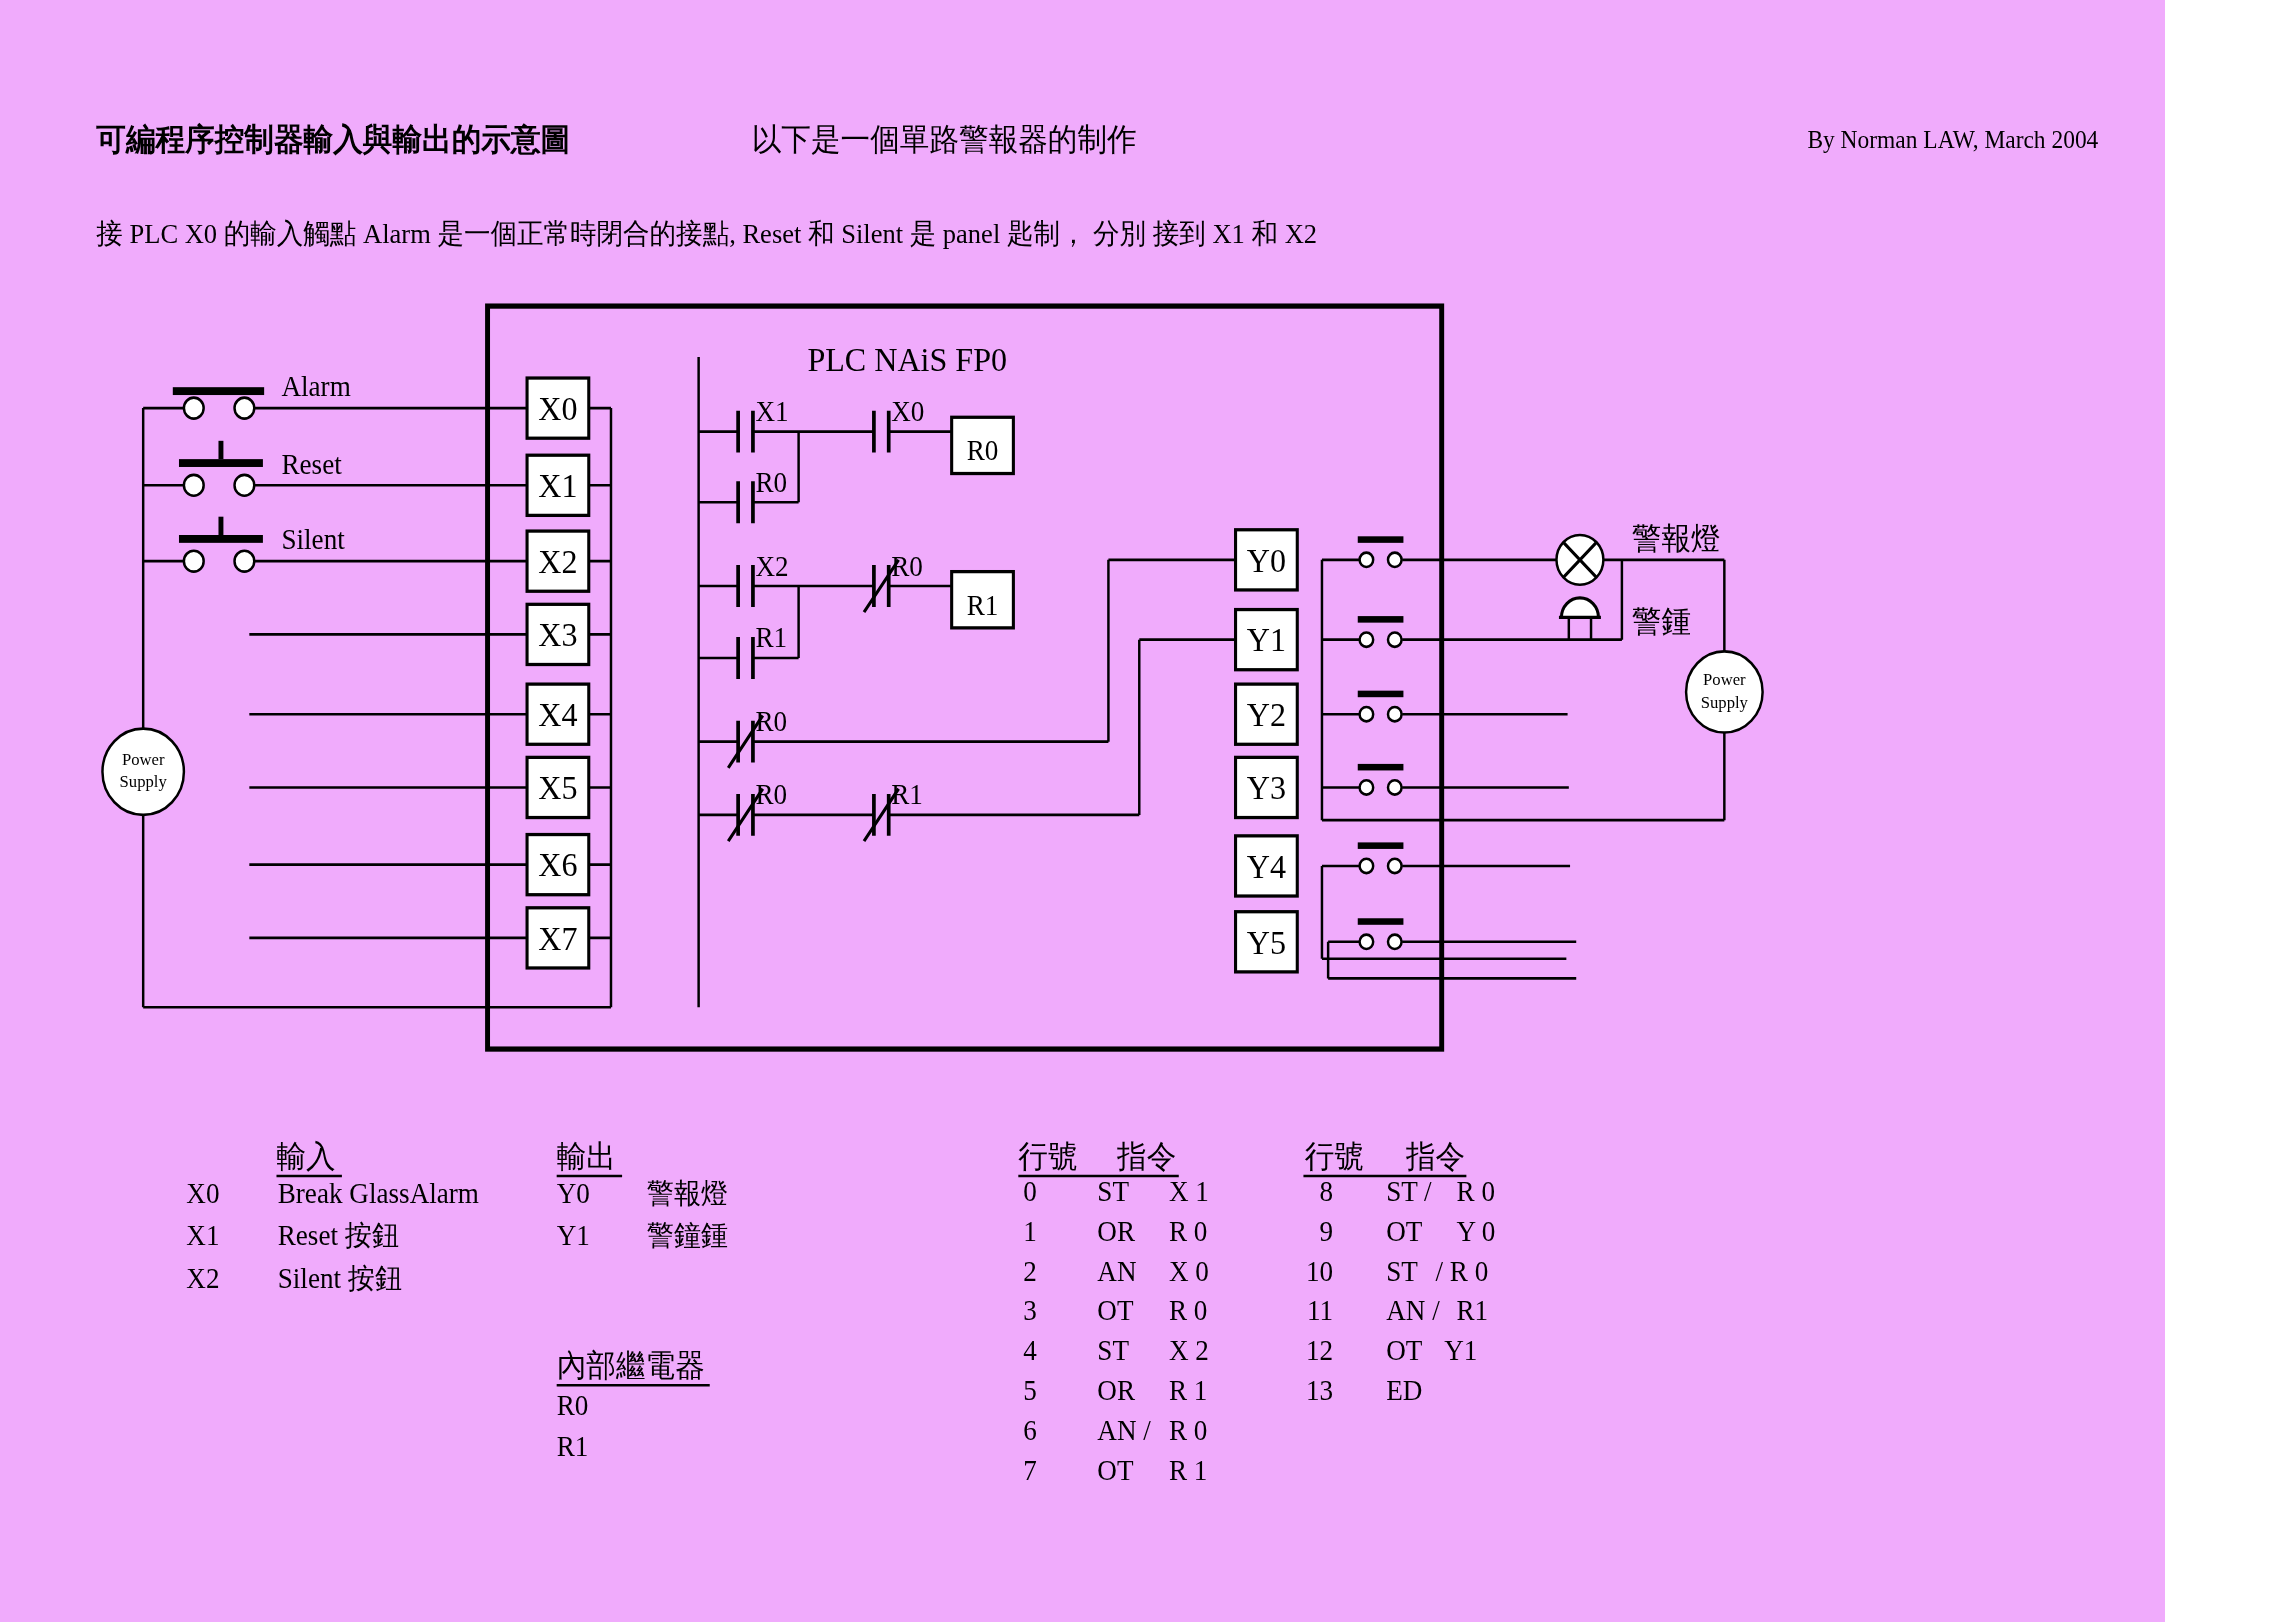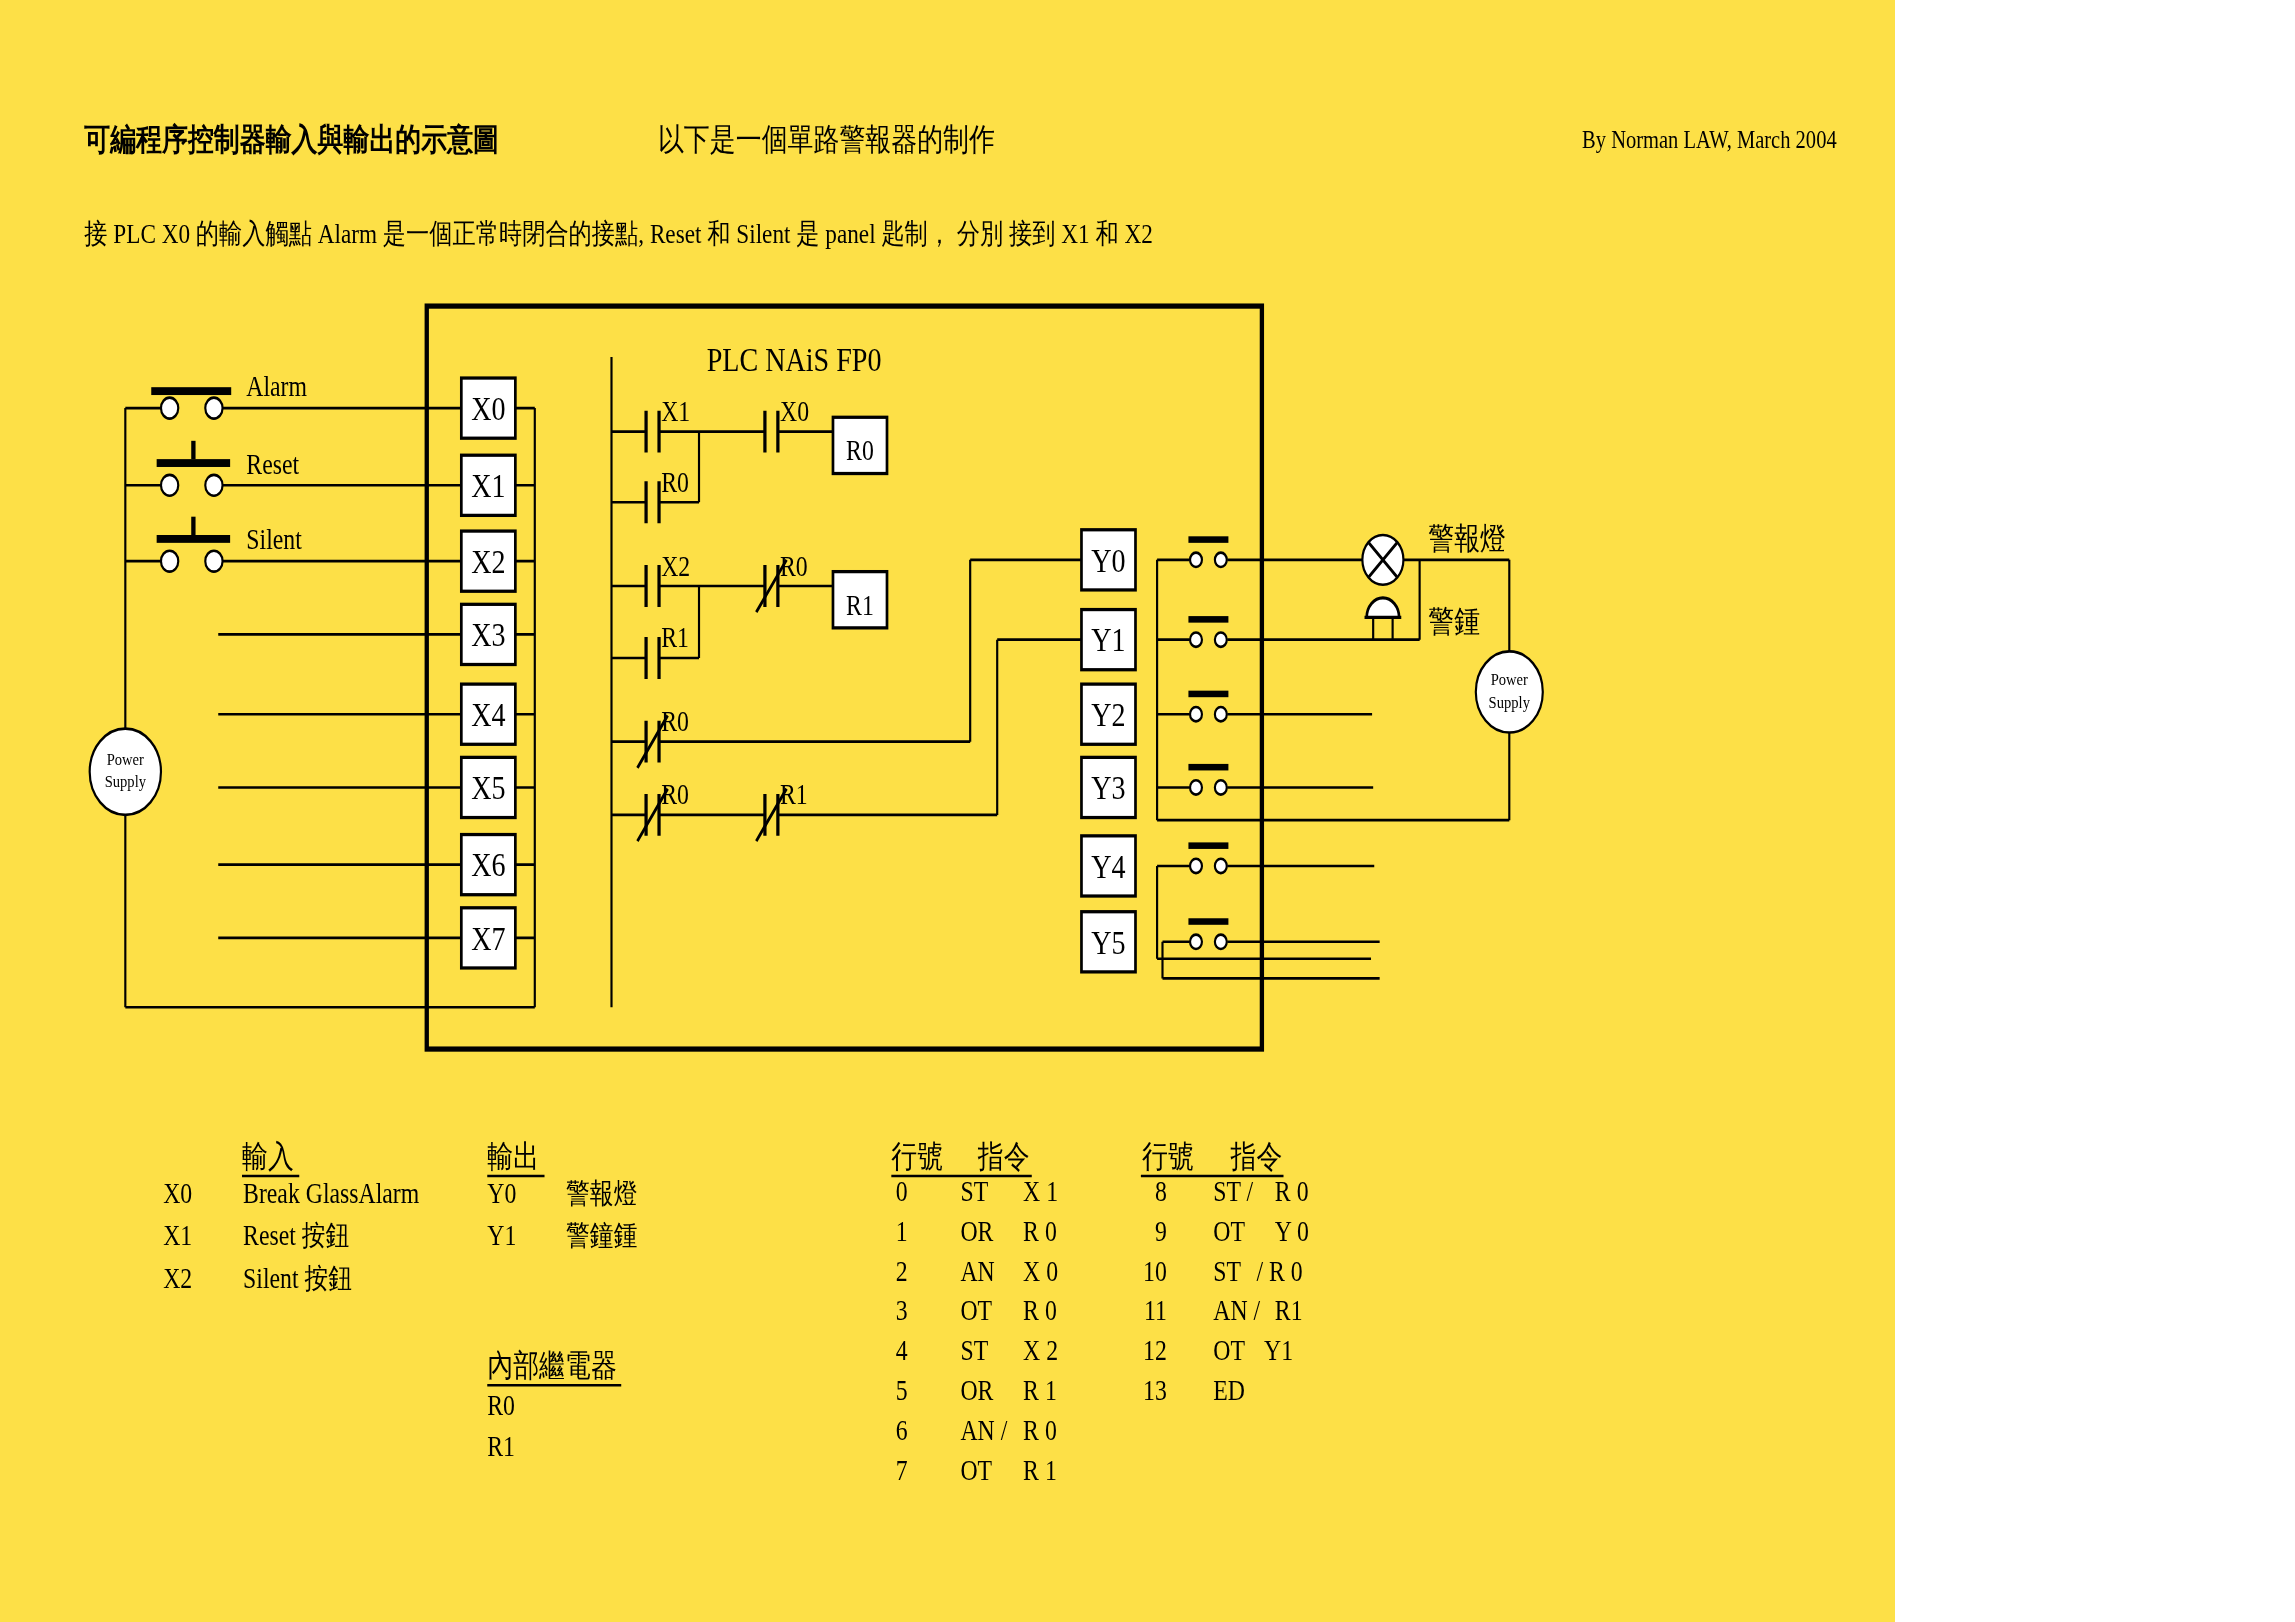--- a/index.html
+++ b/index.html
@@ -1,16 +1,16 @@
 <!DOCTYPE html>
 <html style="font-size:10.5px"><head>
 <meta charset="utf-8">
 <style>
   html,body{margin:0;padding:0;background:#fff;}
-  .page{position:relative;width:1895px;height:1622px;background:#fde047;overflow:hidden;
+  .page{position:relative;width:2165px;height:1622px;background:#f0abfc;overflow:hidden;
         font-family:"Liberation Serif","DejaVu Serif",serif;}
   svg{display:block;width:100%;height:100%;}
   text{fill:#000;font-family:"Liberation Serif","DejaVu Serif",serif;}
   .wire{stroke:#000;stroke-width:2;fill:none;}
   .wire-heavy{stroke:#000;stroke-width:3;fill:none;}
   .border{stroke:#000;stroke-width:4;fill:none;}
   .box{stroke:#000;stroke-width:2.5;fill:#fff;}
   .node{stroke:#000;stroke-width:2;fill:#fff;}
   .bar{fill:#000;stroke:none;}
   .slash{stroke:#000;stroke-width:2.5;fill:none;}

